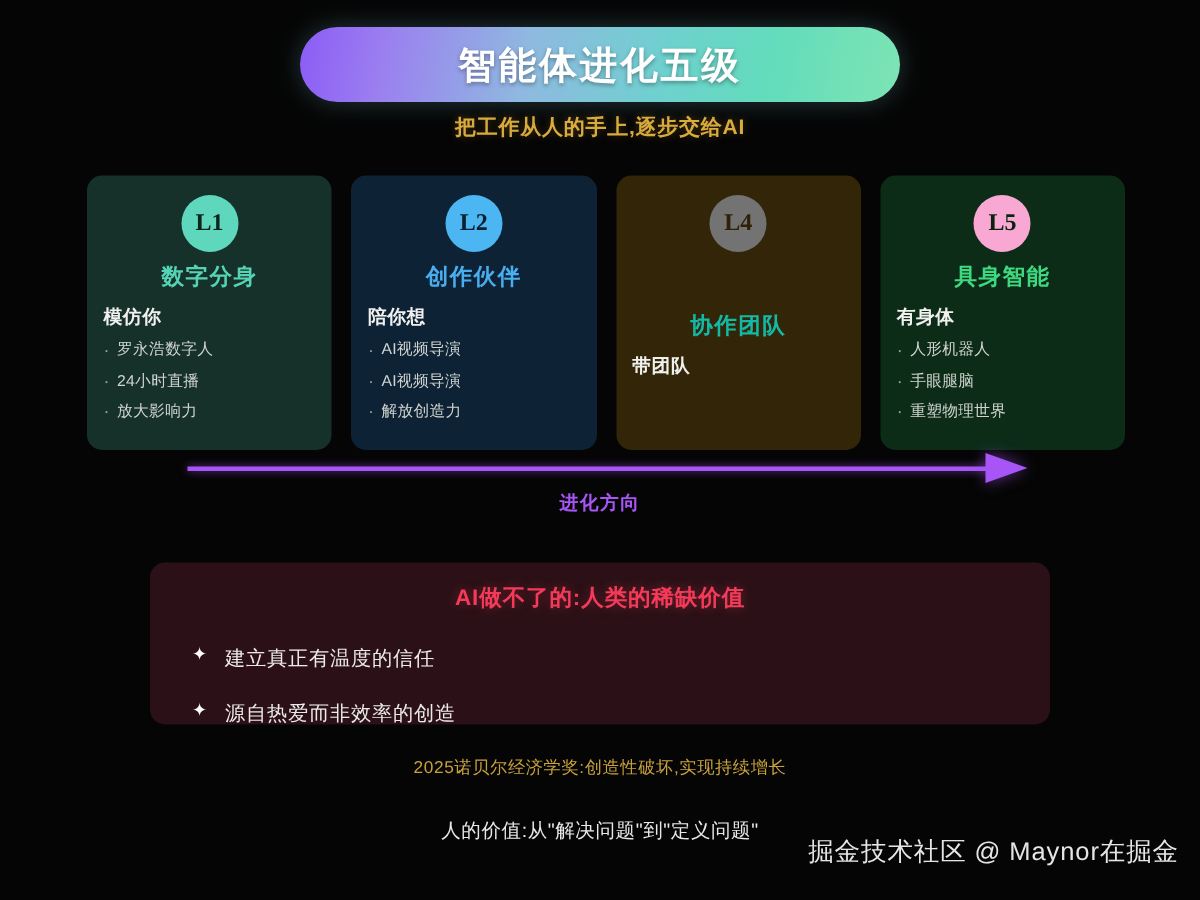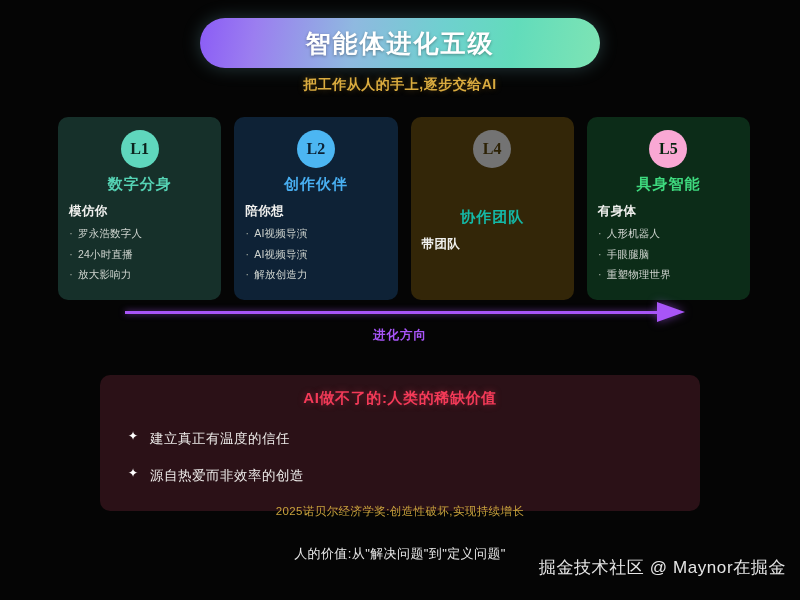--- a/index.html
+++ b/index.html
@@ -189,21 +189,21 @@
     font-weight: 700;
     letter-spacing: 1px;
   }
 
   
   .value-panel {
     position: absolute;
     left: 100px;
     top: 375px;
     width: 600px;
-    height: 136px;
+    height: 108px;
     background: #2b1117;
     border-radius: 10px;
     box-sizing: border-box;
     padding: 14px 0 0 0;
   }
   .value-heading {
     text-align: center;
     color: #f33a58;
     font-size: 15px;
     font-weight: 700;

